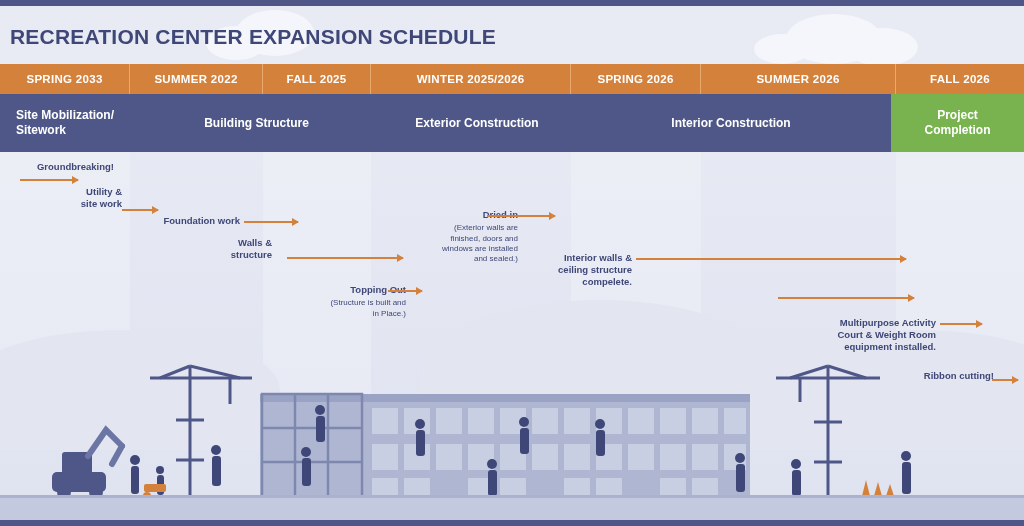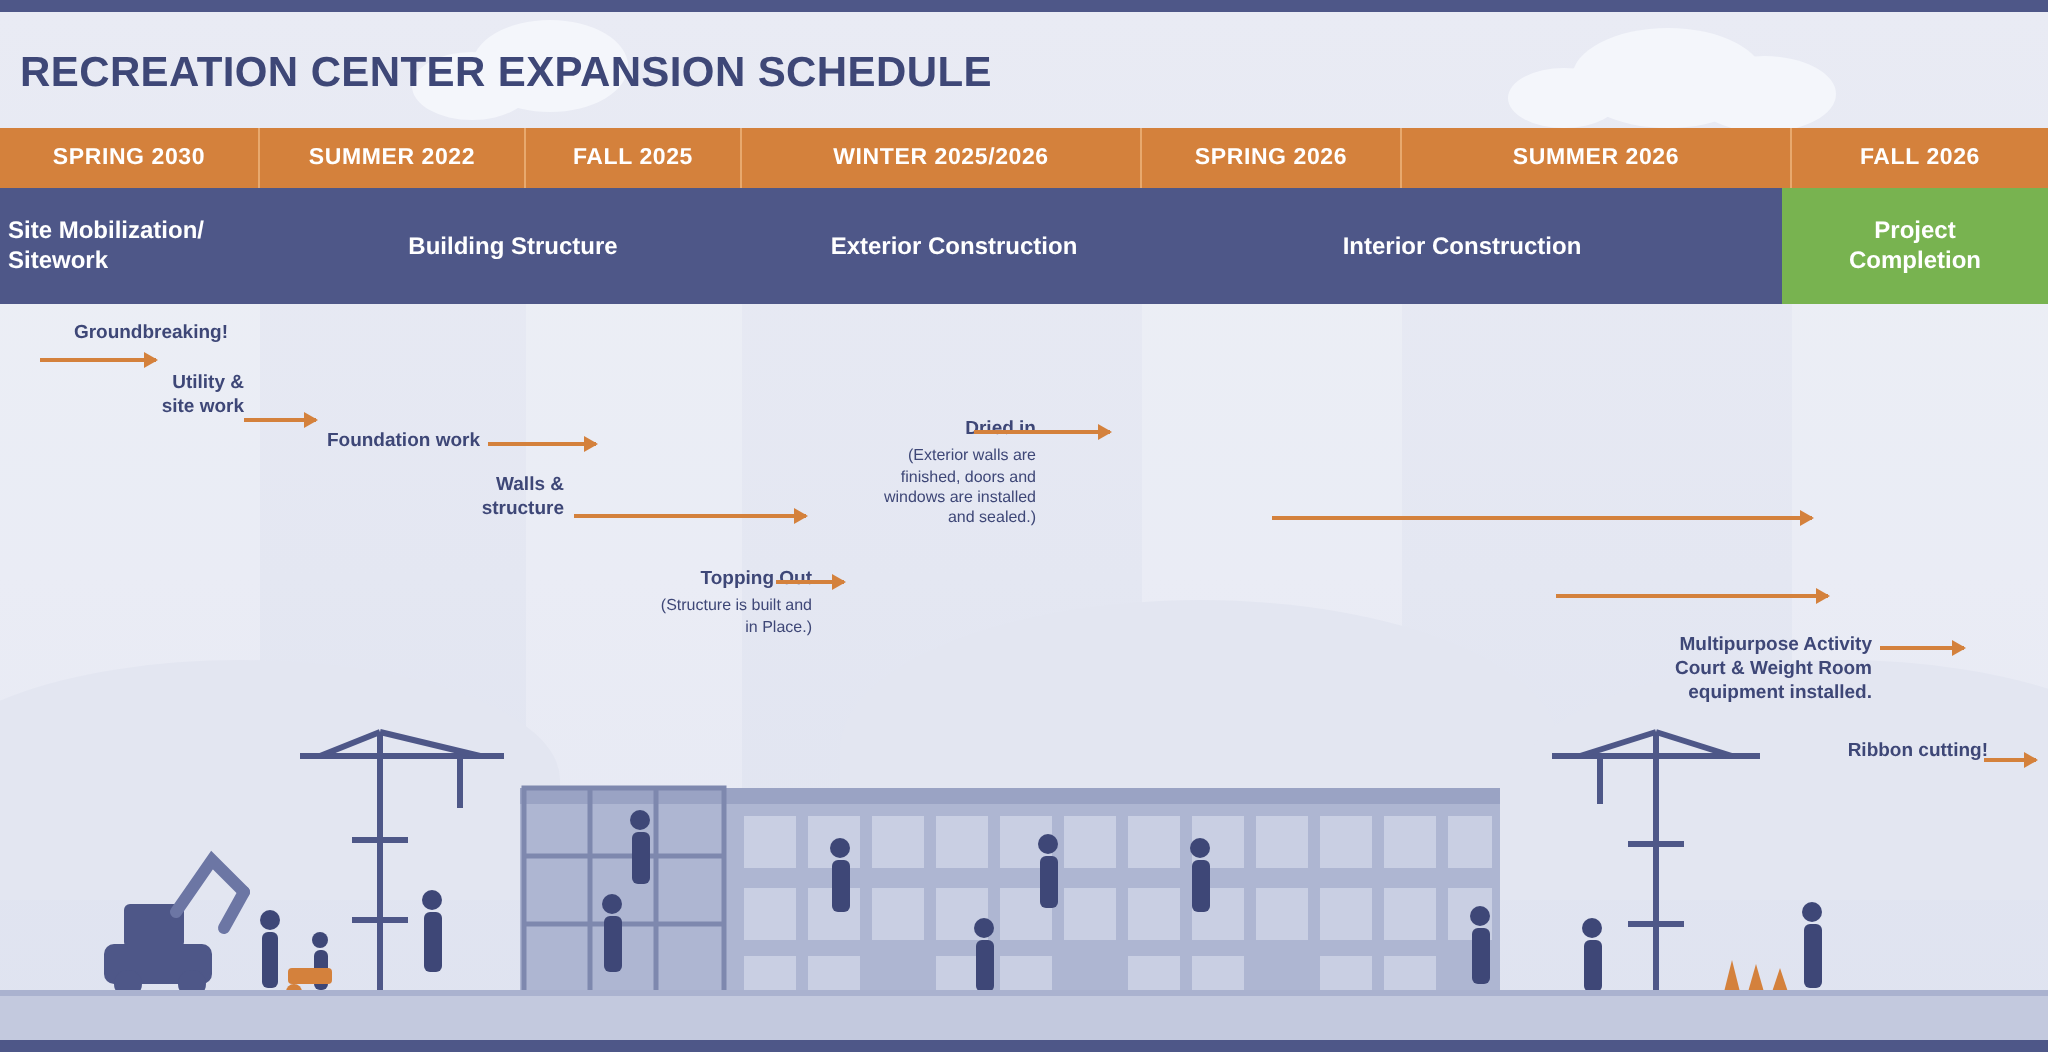--- a/index.html
+++ b/index.html
@@ -93,21 +93,21 @@
     color: #ffffff;
     font-size: 12px;
     font-weight: bold;
     box-sizing: border-box;
     text-align: center;
     line-height: 1.25;
     background: #4e5788;
   }
   .phase.left-align {
     align-items: flex-start;
-    padding-left: 4px;
+    padding-left: 16px;
     text-align: left;
   }
   .phase.green { background: #78b350; }
 
   
   .col-tint {
     position: absolute;
     top: 152px;
     height: 245px;
     background: rgba(255,255,255,0.22);
@@ -185,21 +185,21 @@
   <div class="cloud" style="left:206px; top:26px; width:60px; height:34px;"></div>
   <div class="cloud" style="left:786px; top:14px; width:96px; height:50px;"></div>
   <div class="cloud" style="left:846px; top:28px; width:72px; height:38px;"></div>
   <div class="cloud" style="left:754px; top:34px; width:56px; height:30px;"></div>
 
   <div class="edge-bar top"></div>
 
   <div class="title">RECREATION CENTER EXPANSION SCHEDULE</div>
 
   <div class="season-bar">
-    <div class="season" style="width:130px">SPRING 2030</div>
+    <div class="season" style="width:130px">SPRING 2033</div>
     <div class="season" style="width:133px">SUMMER 2022</div>
     <div class="season" style="width:108px">FALL 2025</div>
     <div class="season" style="width:200px">WINTER 2025/2026</div>
     <div class="season" style="width:130px">SPRING 2026</div>
     <div class="season" style="width:195px">SUMMER 2026</div>
     <div class="season" style="width:128px">FALL 2026</div>
   </div>
 
   <div class="phase-bar">
     <div class="phase left-align" style="width:130px">
@@ -238,37 +238,40 @@
   <div class="milestone" style="left:80px; top:186px; width:42px; text-align:right;">
     <span>Utility &amp; site work</span>
   </div>
   <div class="arrow" style="left:122px; top:209px; width:36px;"></div>
 
   <div class="milestone" style="left:160px; top:215px; width:80px;">
     <span>Foundation work</span>
   </div>
   <div class="arrow" style="left:244px; top:221px; width:54px;"></div>
 
-  <div class="milestone" style="left:238px; top:237px; width:44px; ">
+  <div class="milestone" style="left:228px; top:237px; width:44px; ">
     <span>Walls &amp; structure</span>
   </div>
   <div class="arrow" style="left:287px; top:257px; width:116px;"></div>
 
   <div class="milestone" style="left:326px; top:284px; width:80px;">
     <span>Topping Out</span>
     <span class="sub">(Structure is built and in Place.)</span>
   </div>
   <div class="arrow" style="left:388px; top:290px; width:34px;"></div>
 
   <div class="milestone" style="left:440px; top:209px; width:78px;">
     <span>Dried in</span>
     <span class="sub">(Exterior walls are finished, doors and windows are installed and sealed.)</span>
   </div>
   <div class="arrow" style="left:487px; top:215px; width:68px;"></div>
 
+  <div class="milestone" style="left:548px; top:252px; width:84px;">
+    <span>Interior walls &amp; ceiling structure compelete.</span>
+  </div>
   <div class="arrow" style="left:636px; top:258px; width:270px;"></div>
 
   <div class="arrow" style="left:778px; top:297px; width:136px;"></div>
 
   <div class="milestone" style="left:828px; top:317px; width:108px;">
     <span>Multipurpose Activity Court &amp; Weight Room equipment installed.</span>
   </div>
   <div class="arrow" style="left:940px; top:323px; width:42px;"></div>
 
   <div class="milestone" style="left:922px; top:370px; width:72px;">

